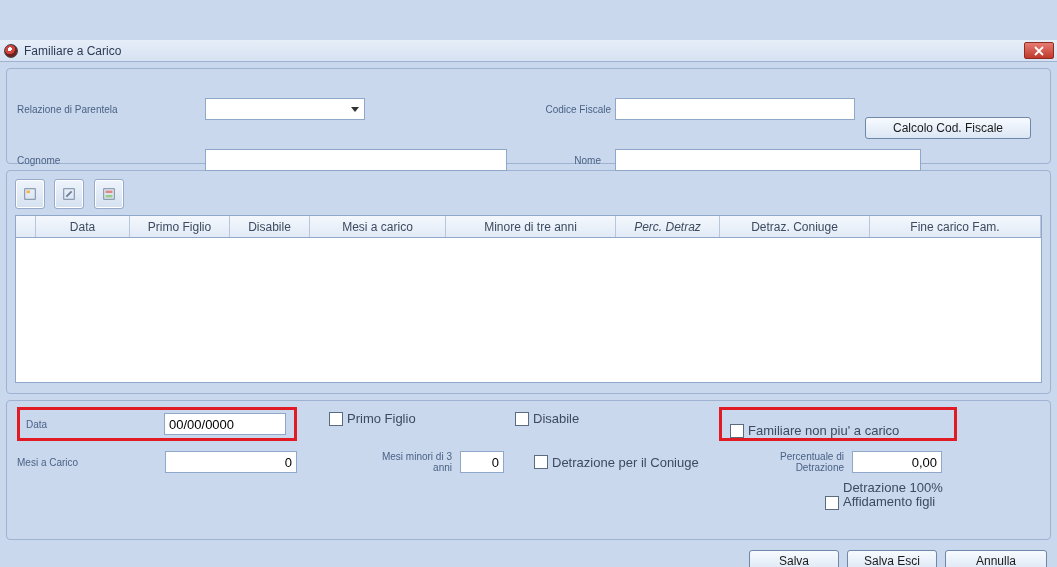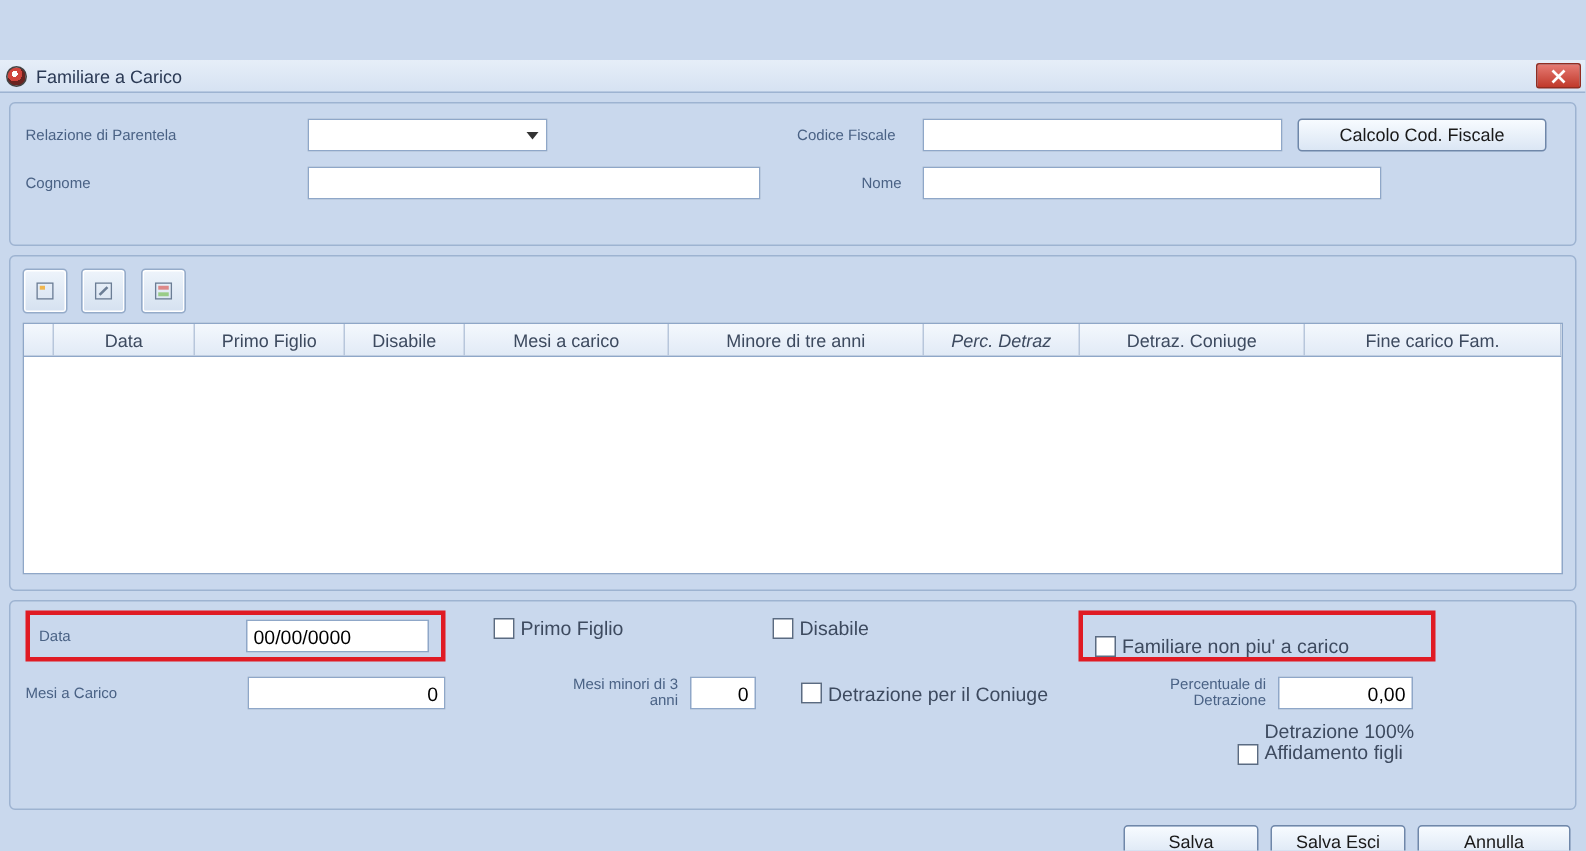--- a/index.html
+++ b/index.html
@@ -157,24 +157,24 @@
   </div>
 </div>
 
 <div class="panel top">
   <div class="row">
     <span class="lbl" style="width:188px;">Relazione di Parentela</span>
     <div class="select-box" style="width:160px;">
       <span></span>
       <span class="select-caret"></span>
     </div>
-    <span class="lbl" style="width:250px; text-align:right; padding-right:18px;">Codice Fiscale</span>
+    <span class="lbl" style="width:250px; text-align:right; padding-right:4px;">Codice Fiscale</span>
     <input type="text" style="width: 240px;" value="">
     <span style="width:10px;"></span>
-    <button class="btn" style="width:166px;">Calcolo Cod. Fiscale</button>
+    <button class="btn" style="width:166px;margin-top:38px;">Calcolo Cod. Fiscale</button>
   </div>
   <div class="row">
     <span class="lbl" style="width:188px;">Cognome</span>
     <input type="text" style="width: 302px;" value="">
     <span class="lbl" style="width:108px; text-align:right; padding-right:14px;">Nome</span>
     <input type="text" style="width: 306px;" value="">
   </div>
 </div>
 
 <div class="panel mid">

